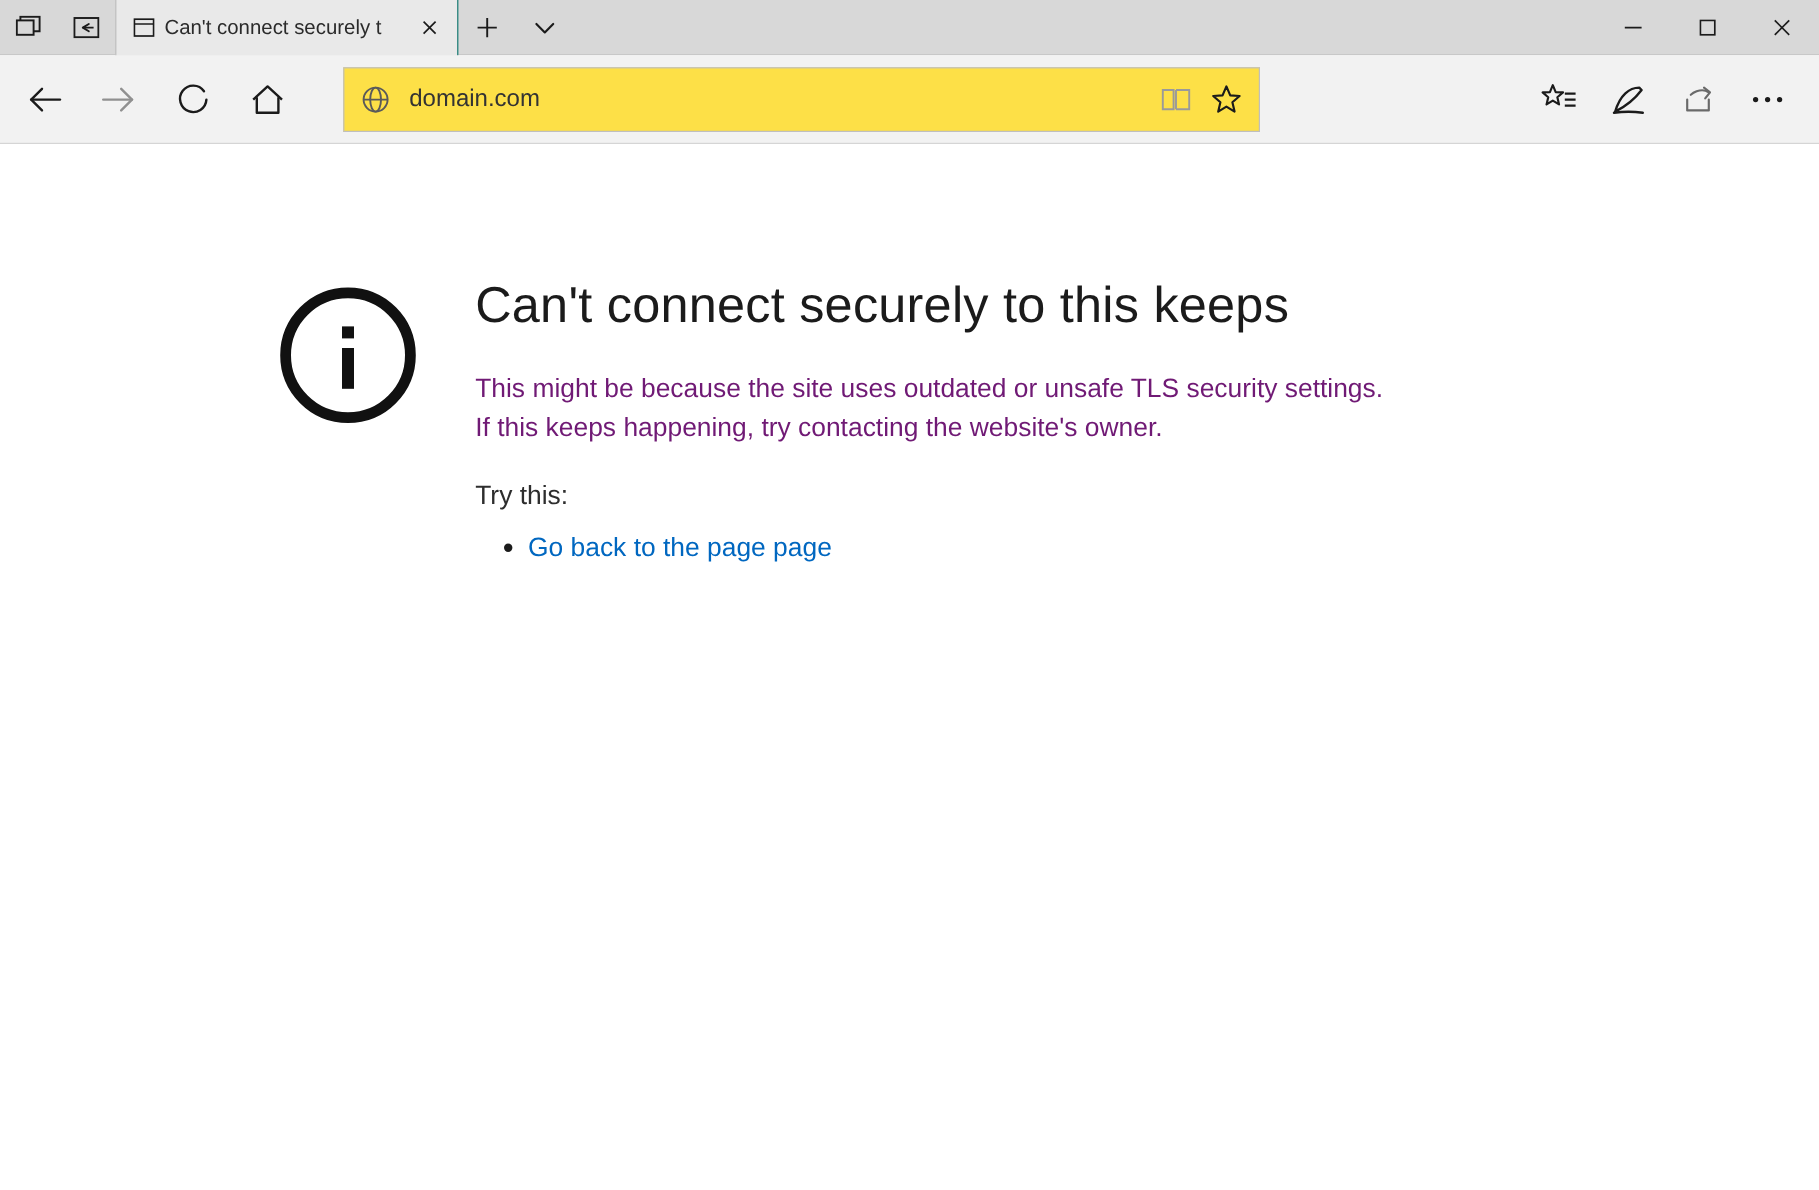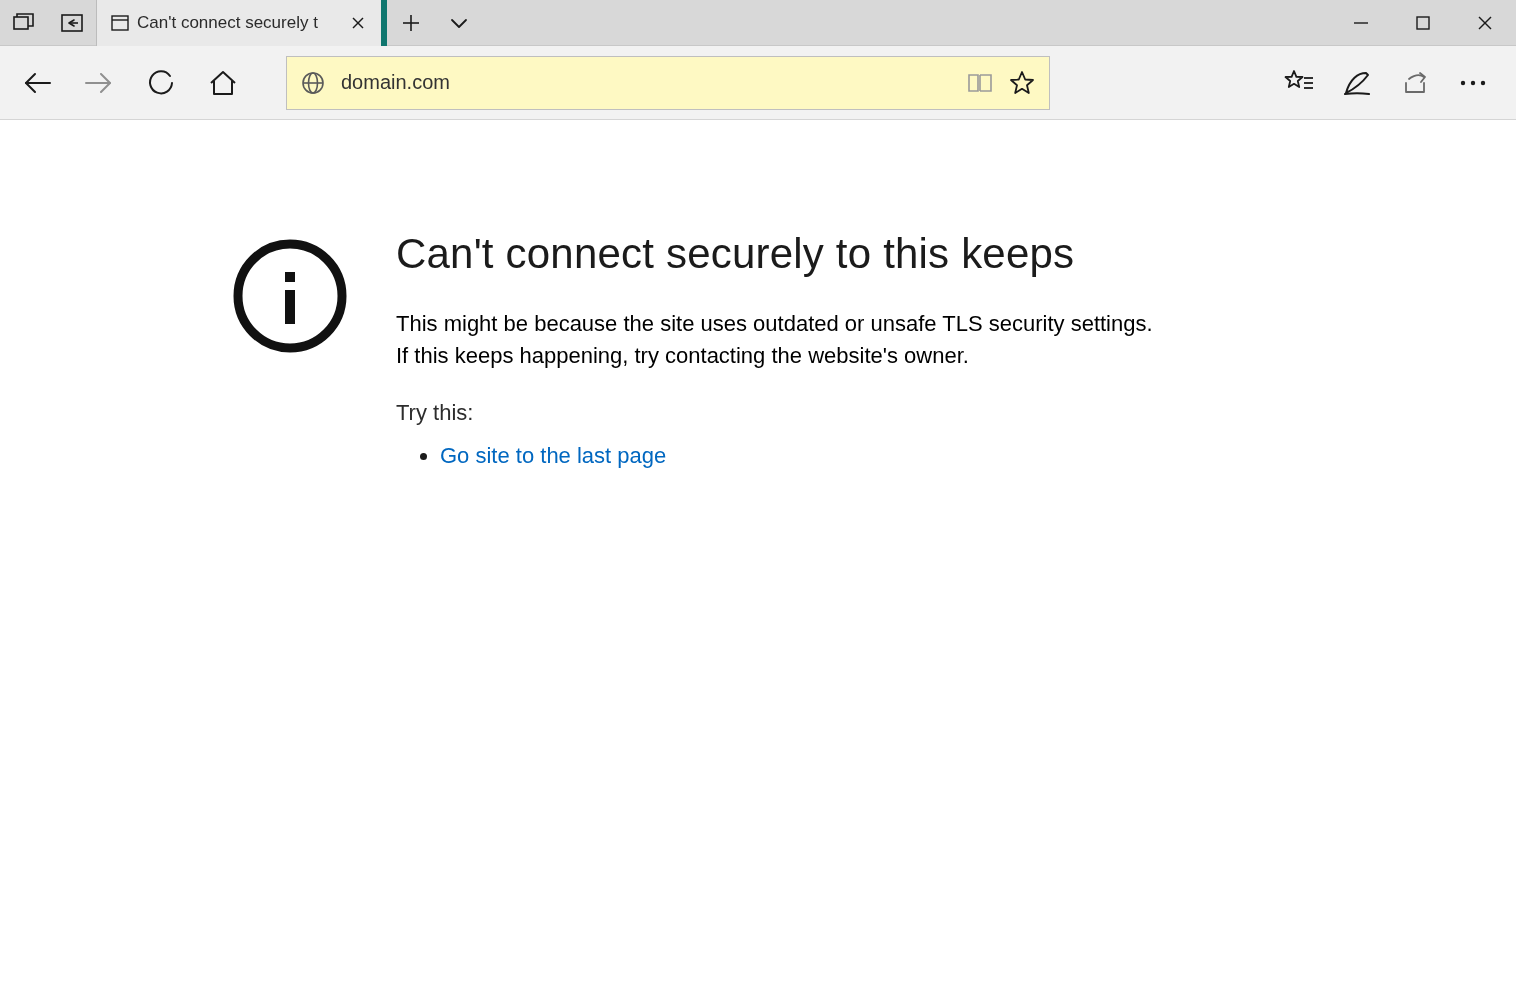--- a/index.html
+++ b/index.html
@@ -25,21 +25,21 @@
   .tb-btn {
     width: 48px;
     height: 46px;
     display: flex;
     align-items: center;
     justify-content: center;
   }
   .tab {
     background: #e9e9e9;
     border-left: 1px solid #bcbcbc;
-    border-right: 6px solid #0f766e;
+    border-right: 1px solid #0f766e;
     display: flex;
     align-items: center;
     padding: 0 10px 0 14px;
     max-width: 310px;
     height: 46px;
   }
   .tab-title {
     font-size: 17px;
     color: #2b2b2b;
     white-space: nowrap;
@@ -80,21 +80,21 @@
   .nav-btn {
     width: 58px;
     height: 58px;
     display: flex;
     align-items: center;
     justify-content: center;
   }
   .address-wrap {
     flex: 0 0 764px;
     height: 54px;
-    background: #fef9c3;
+    background: #fde047;
     border: 1px solid #bfbfbf;
     display: flex;
     align-items: center;
     margin-left: 30px;
     padding: 0 14px;
   }
   .addr-icon {
     display: flex;
     align-items: center;
     justify-content: center;
@@ -145,21 +145,21 @@
   }
   .content h1 {
     font-weight: 400;
     font-size: 42px;
     letter-spacing: 0.2px;
     margin-bottom: 30px;
   }
   .content p {
     font-size: 22px;
     line-height: 1.45;
-    color: #000000;
+    color: #701a75;
     margin-bottom: 28px;
   }
   .content .try {
     font-size: 22px;
     color: #2d2d2d;
     margin-bottom: 17px;
   }
   .content ul {
     list-style: disc;
     padding-left: 44px;
@@ -330,17 +330,17 @@
       <rect x="55" y="36" width="10" height="10" fill="#111"></rect>
       <rect x="55" y="54" width="10" height="34" fill="#111"></rect>
     </svg>
   </div>
   <div class="content">
     <h1>Can't connect securely to this keeps</h1>
     <p>This might be because the site uses outdated or unsafe TLS security settings. If this keeps happening, try contacting the website's owner.</p>
     <div class="try">Try this:</div>
     <ul>
       <li>
-        <a href="#">Go site to the last page</a>
+        <a href="#">Go back to the page page</a>
       </li>
     </ul>
   </div>
 </div>
 
 </body></html>

